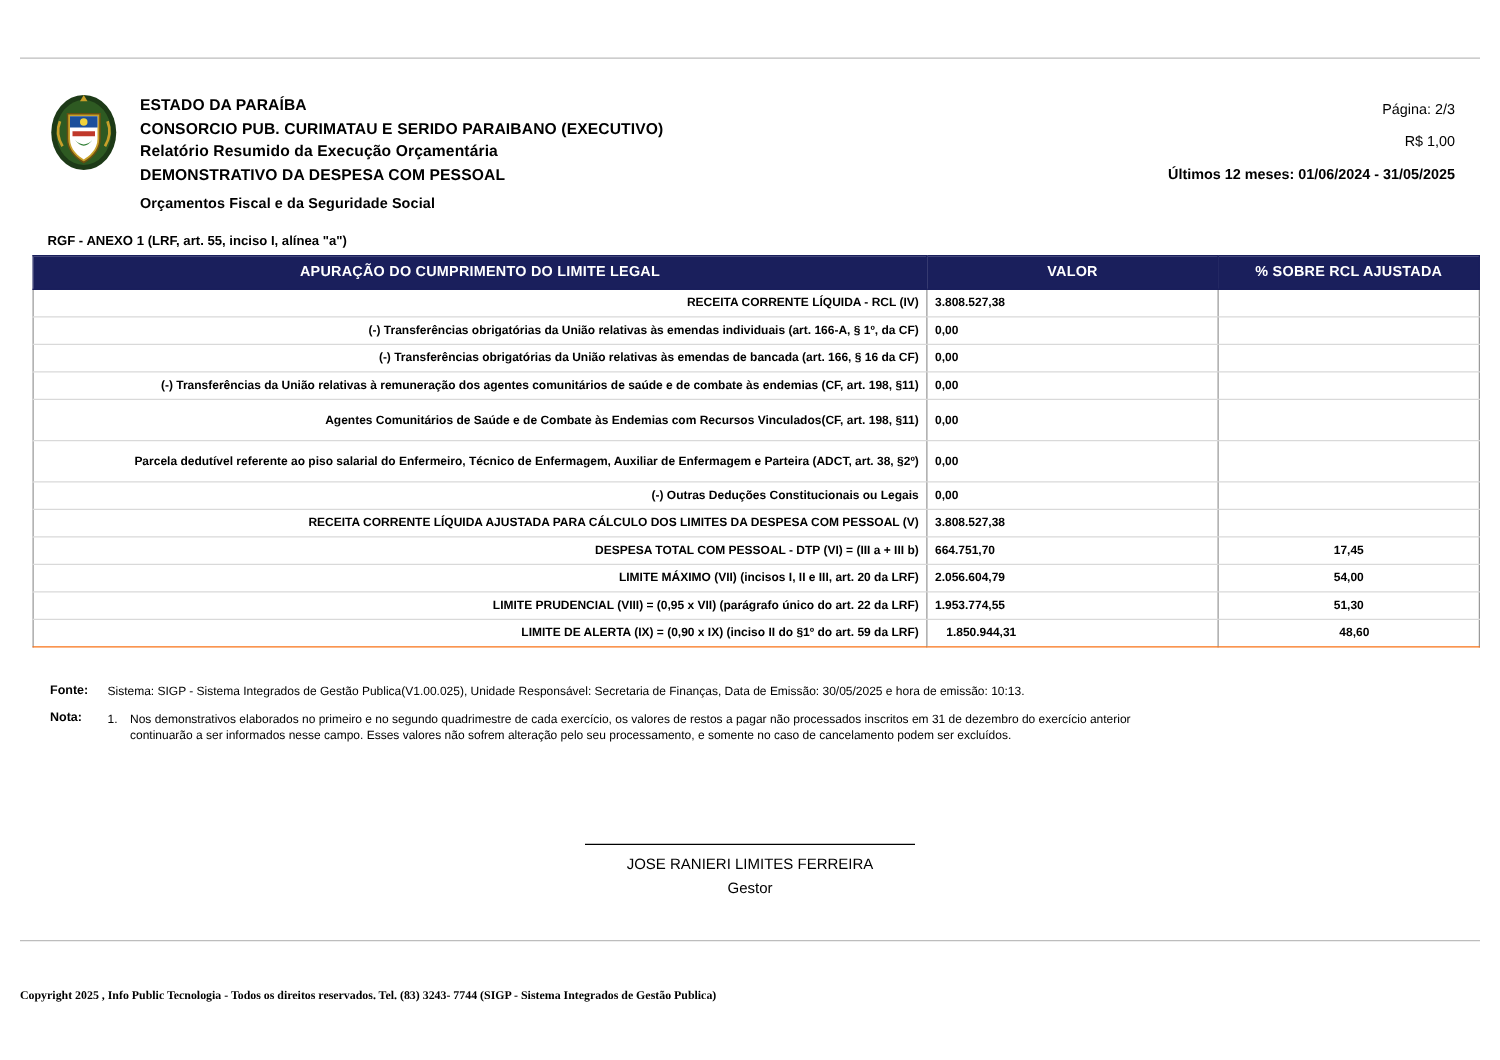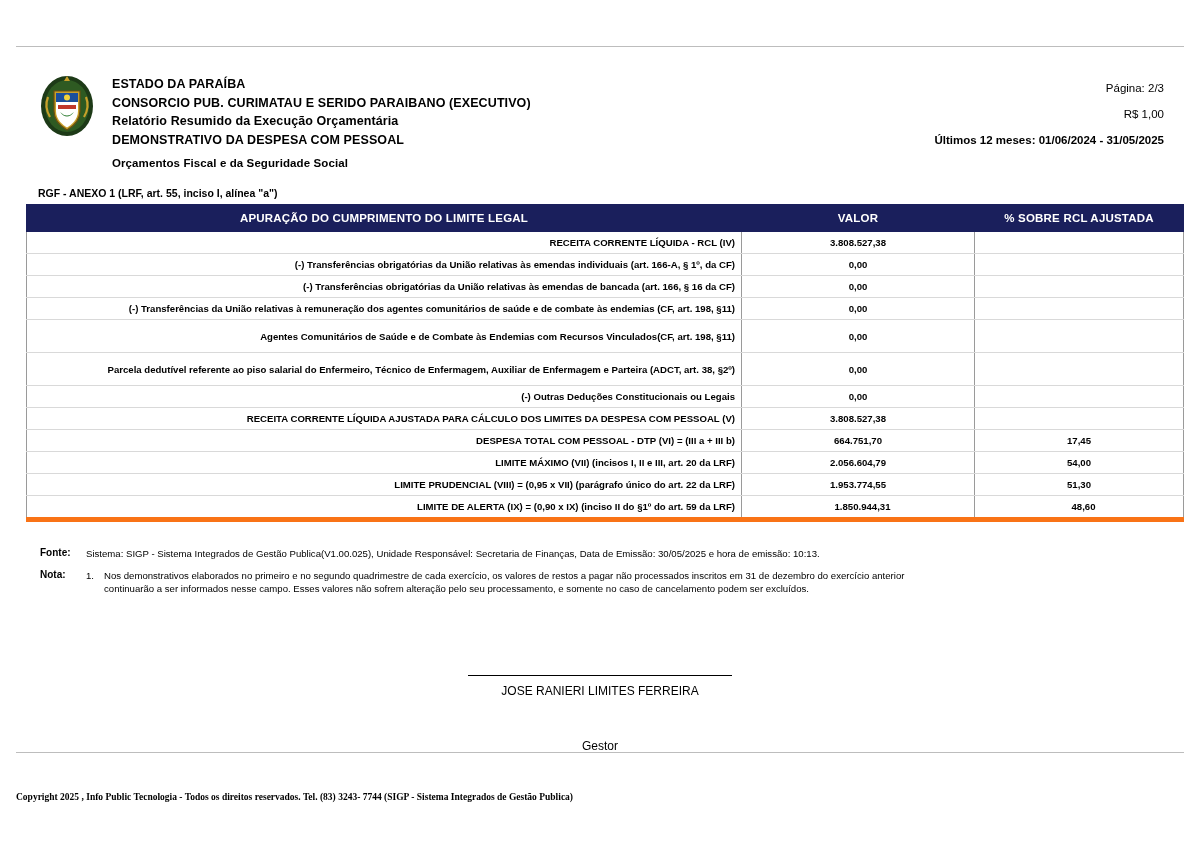--- a/index.html
+++ b/index.html
@@ -123,25 +123,25 @@
     font-size: 9.6px;
     font-weight: bold;
     border-left: 1px solid #9a9a9a;
     border-right: 1px solid #9a9a9a;
     border-bottom: 1px solid #d9d9d9;
     padding: 4px 6px;
     vertical-align: middle;
     line-height: 13px;
   }
   table.main tbody tr:last-child td {
-    border-bottom: 5px solid #f97316;
+    border-bottom: 1px solid #f97316;
     padding-left: 15px;
   }
   td.label { text-align: right; margin-left: 40px; }
-  td.value { text-align: center; padding-right: 52px; }
+  td.value { text-align: left; padding-right: 52px; }
   td.pct   { text-align: center; padding-right: 22px; }
   tr.tall td { height: 24px; }
 
   
   .notes {
     position: absolute;
     left: 24px;
     top: 500px;
     width: 1120px;
   }
@@ -177,21 +177,20 @@
     border-top: 1px solid #000;
     margin: 0 auto 7px auto;
   }
   .sig-name {
     font-size: 12px;
     line-height: 17px;
   }
   .sig-role {
     font-size: 12px;
     line-height: 20px;
-    margin-top: 36px;
   }
 
   
   .copyright {
     position: absolute;
     left: 0;
     right: 0;
     top: 745px;
     text-align: left;
     font-family: "Liberation Serif", serif;

